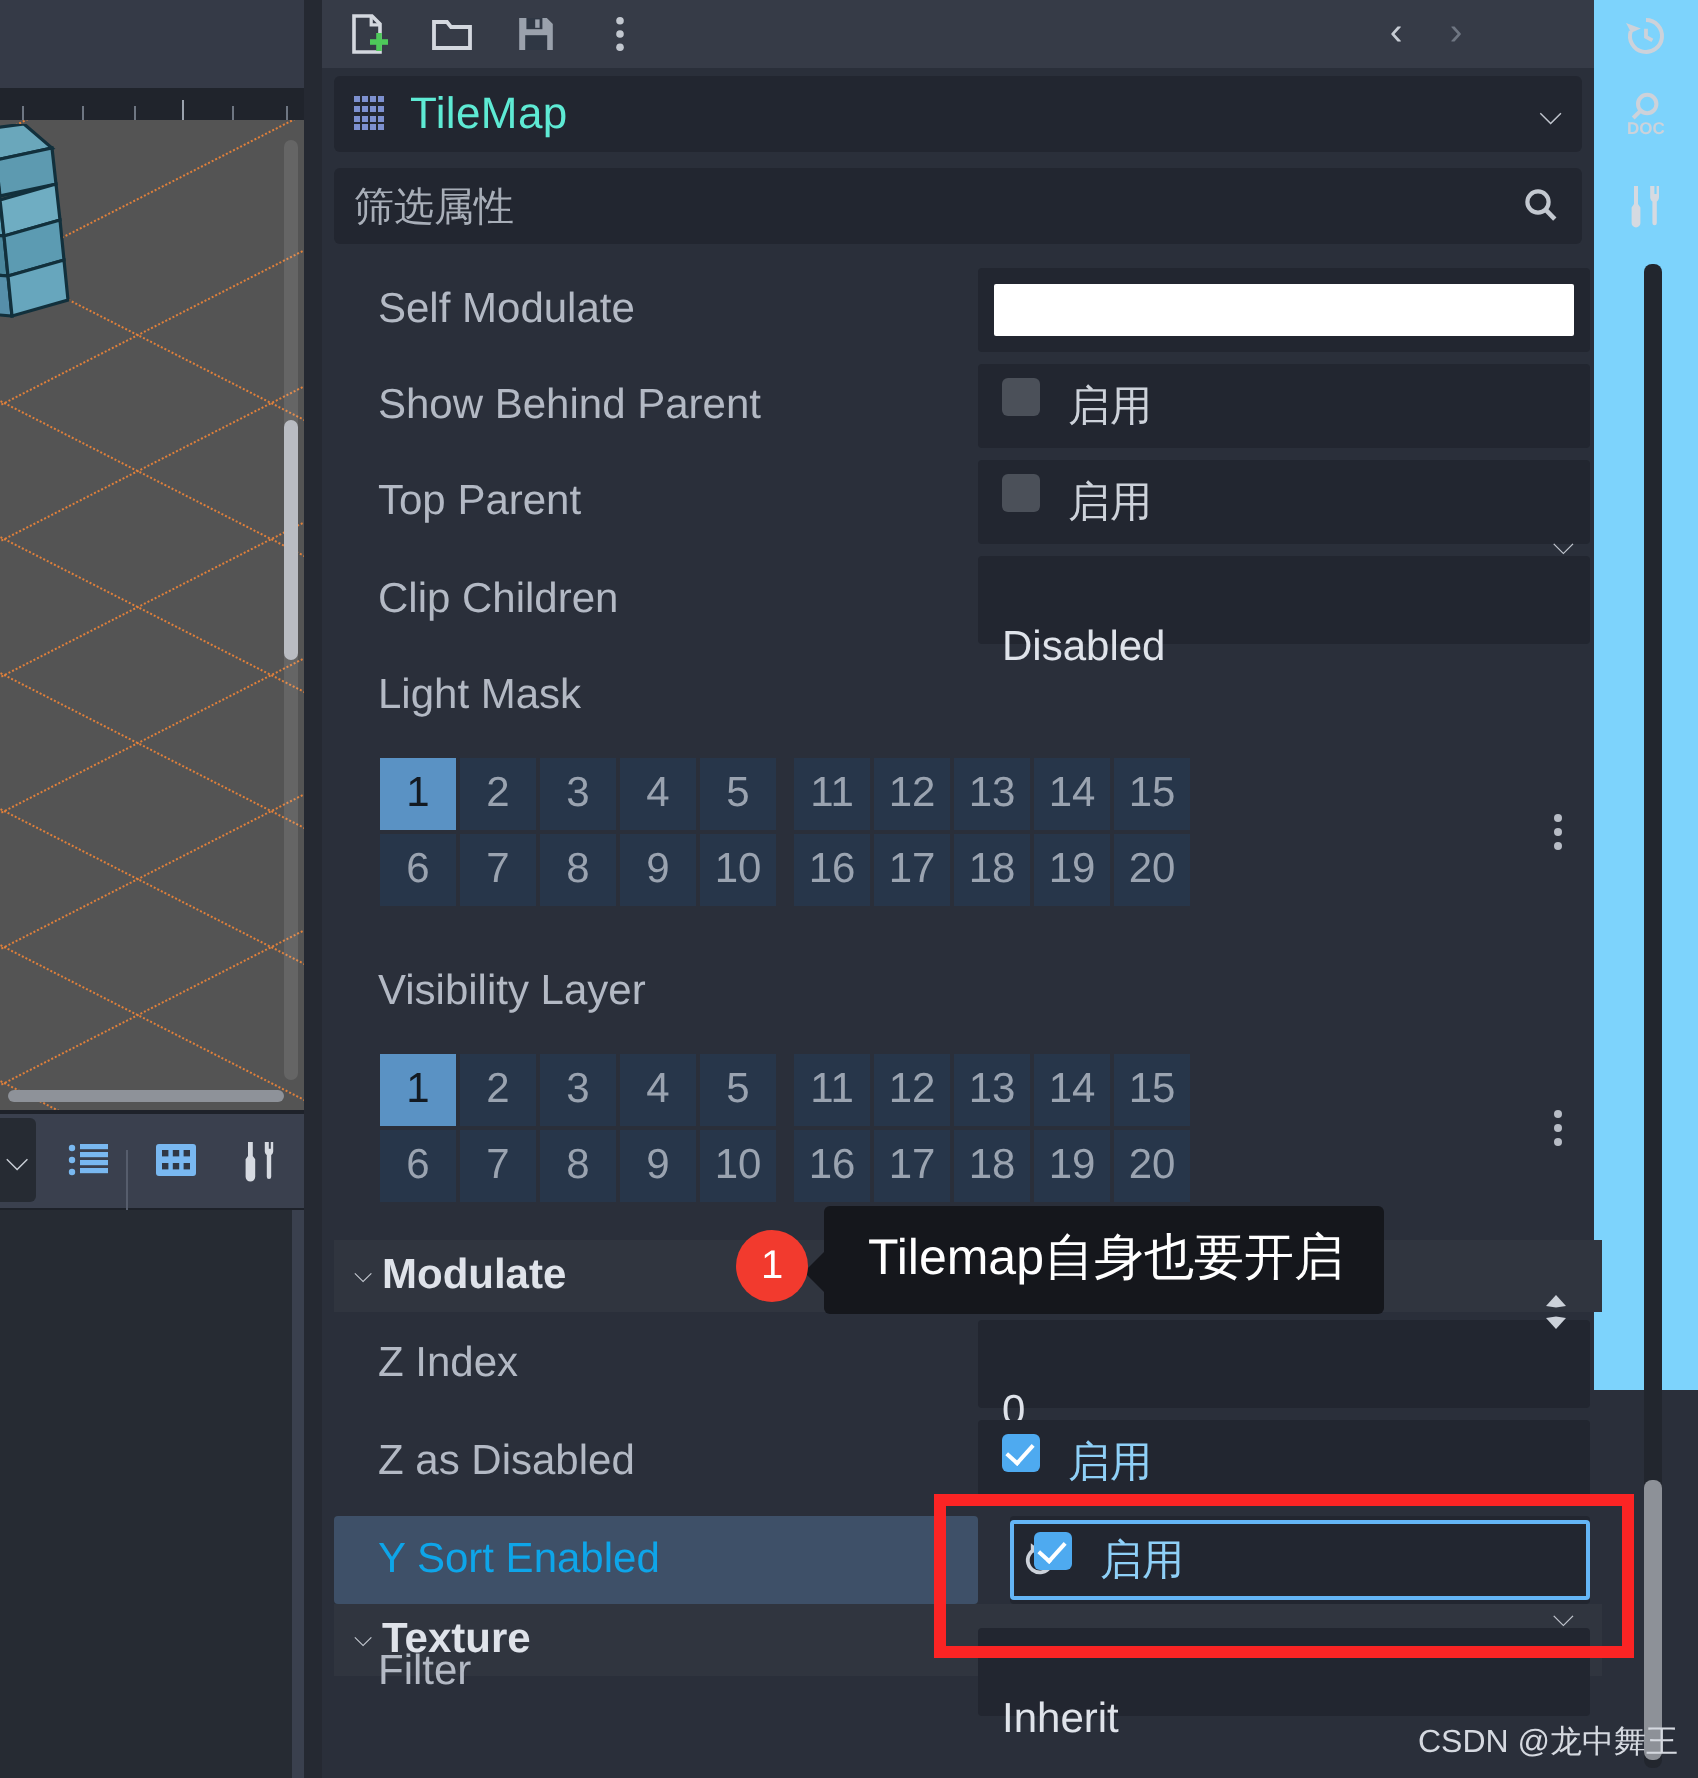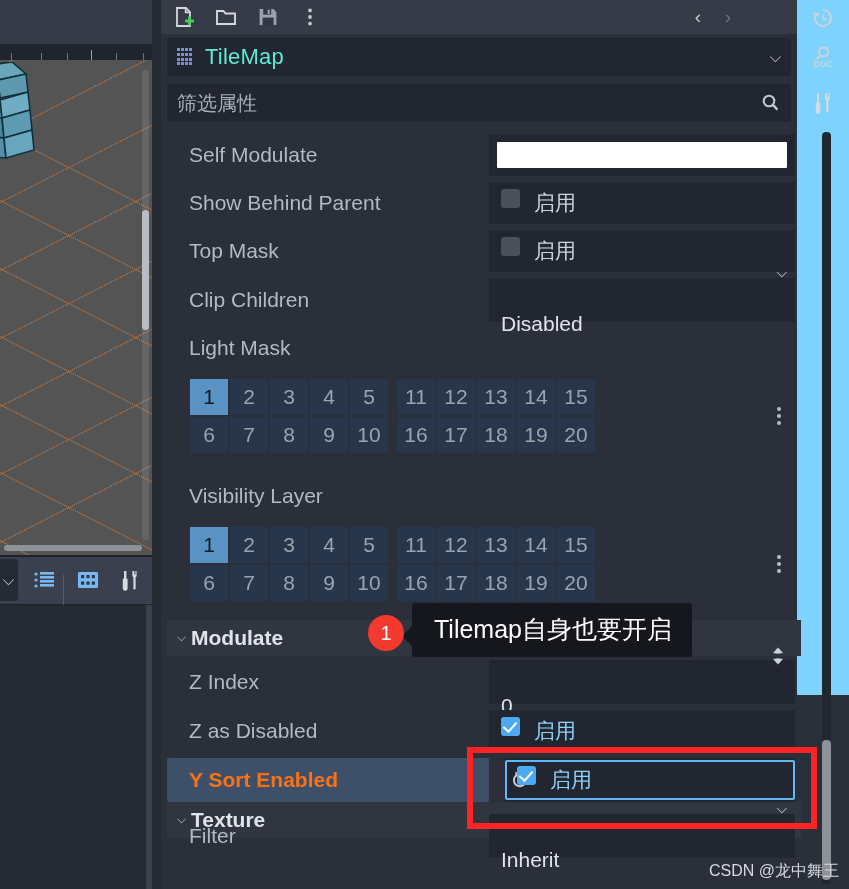--- a/index.html
+++ b/index.html
@@ -219,21 +219,21 @@
   }
   .section .sarrow {
     position: absolute; left: 10px; top: 10px; font-size: 12px; color: #c2c7cf;
   }
 
   
   .prow.selected .pname-bg {
     position: absolute; left: 0; top: 0; width: 322px; height: 100%;
     background: #3e5068; border-radius: 2px;
   }
-  .prow.selected .pname { position: relative; color: #f97316; font-weight: bold; }
+  .prow.selected .pname { position: relative; color: #0ea5e9; }
 
   .revert-icon {
     position: absolute; left: -32px; top: 50%; transform: translateY(-50%);
     width: 22px; height: 22px; display:flex; align-items:center; justify-content:center;
   }
 
   
   .focus-ring {
     position: absolute; left: 16px; top: 2px; right: 6px; bottom: 2px;
     border: 2px solid #64b5f6; border-radius: 2px; pointer-events: none;
@@ -517,21 +517,21 @@
         <div class="pvalue">
           <div class="valbg"></div>
           <div class="valinner">
             <span class="cbox"></span>
             <span class="clabel">启用</span>
           </div>
         </div>
       </div>
 
       <div class="prow" style="top:104px; height:42px;">
-        <div class="pname">Top Mask</div>
+        <div class="pname">Top Parent</div>
         <div class="pvalue">
           <div class="valbg"></div>
           <div class="valinner">
             <span class="cbox"></span>
             <span class="clabel">启用</span>
           </div>
         </div>
       </div>
 
       <div class="prow" style="top:152px; height:44px;">

